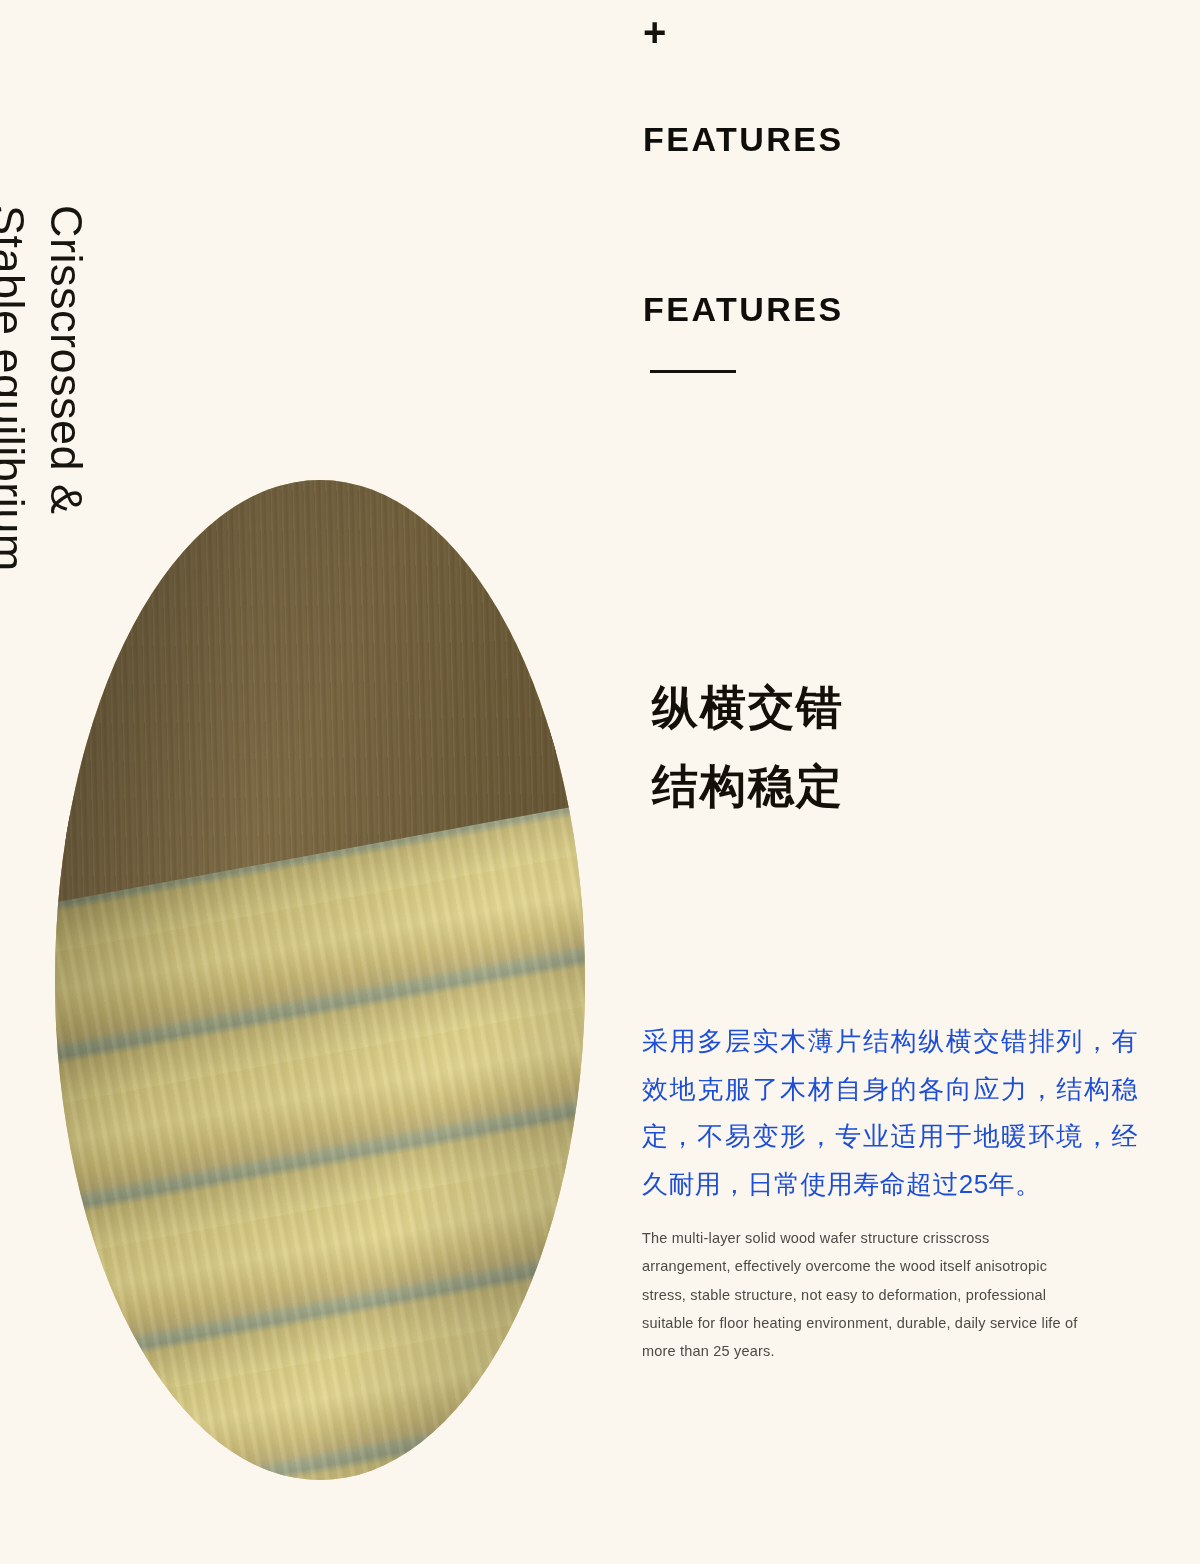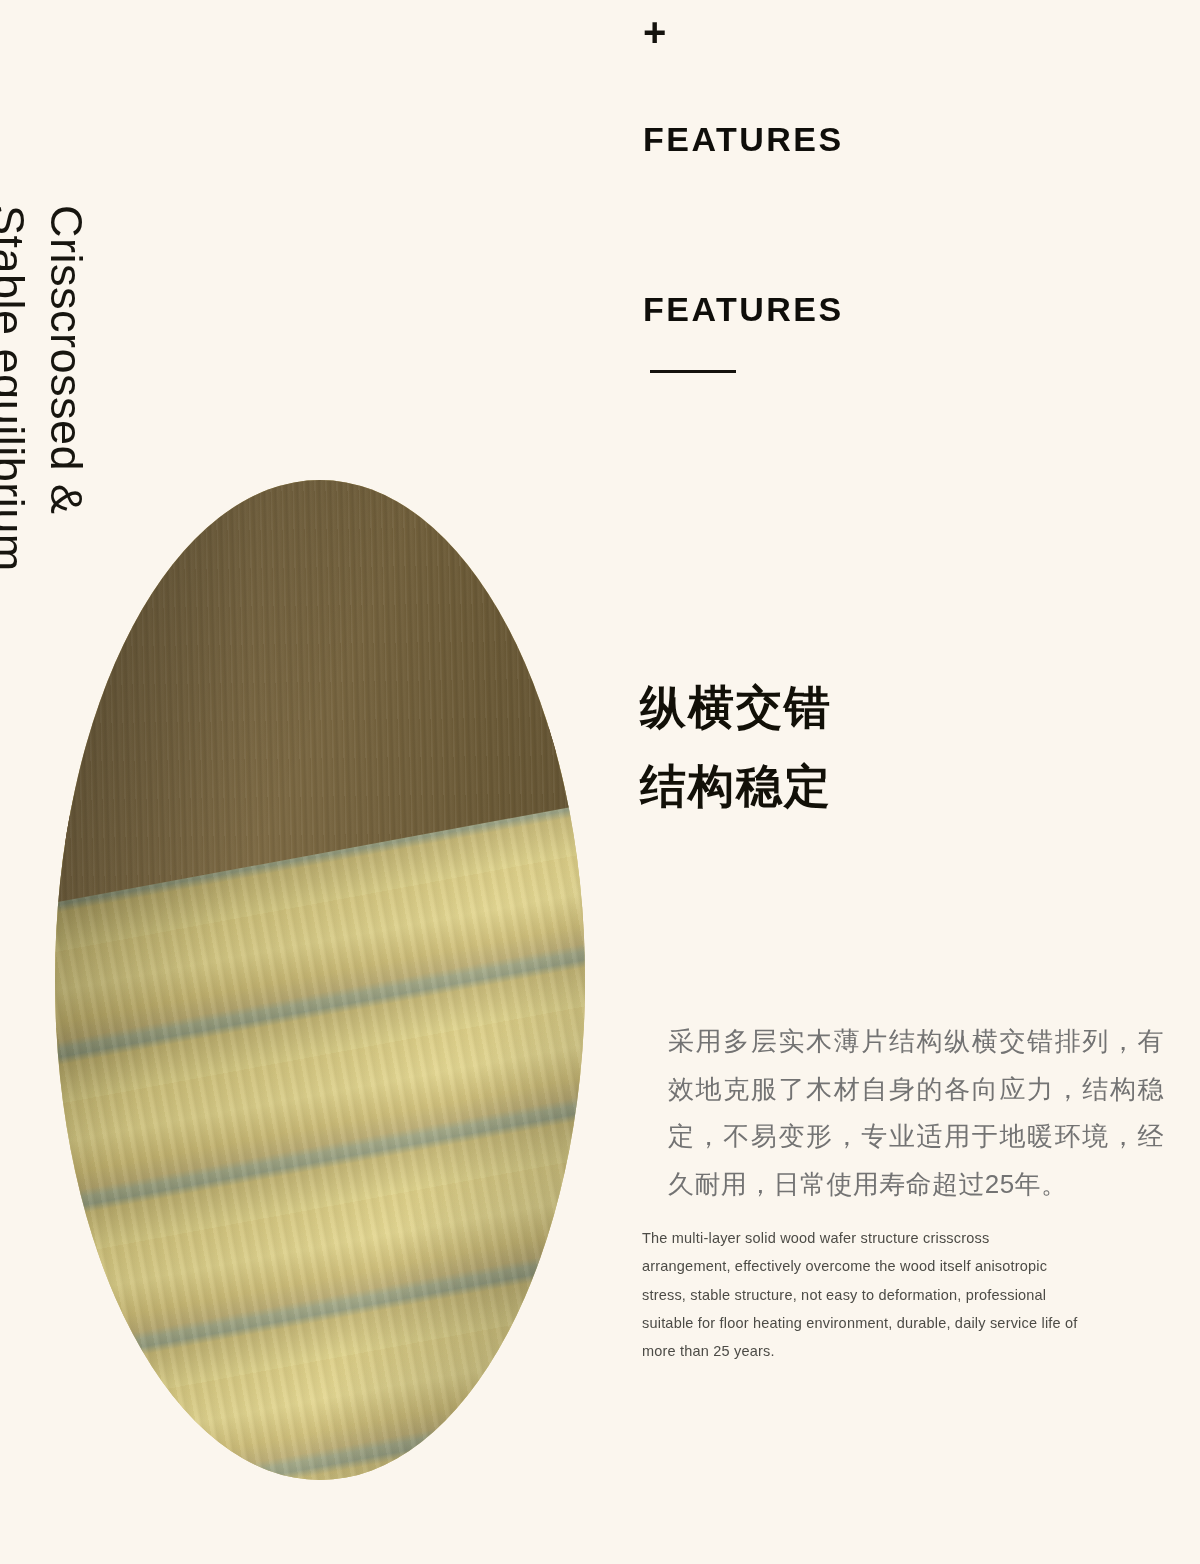--- a/index.html
+++ b/index.html
@@ -159,41 +159,40 @@
   .rule {
     position: absolute;
     left: 10px;
     top: 370px;
     width: 86px;
     height: 3px;
     background: #14120d;
   }
   .cn-title {
     position: absolute;
-    left: 0px;
+    left: 12px;
     top: 668px;
     font-size: 46px;
     font-weight: 700;
     letter-spacing: 2px;
     line-height: 1.72;
     color: #121008;
   }
   .cn-title span { display: block; }
 
   .cn-body {
     position: absolute;
     left: 2px;
     top: 1018px;
     width: 496px;
     font-size: 26px;
     line-height: 1.83;
-    color: #737373;
+    color: #1d4ed8;
     letter-spacing: 0.4px;
     text-align: justify;
-    margin-left: 26px;
   }
   .en-body {
     position: absolute;
     left: 2px;
     top: 1224px;
     width: 438px;
     font-size: 14.5px;
     line-height: 1.95;
     color: #4c4b46;
     letter-spacing: 0.2px;

